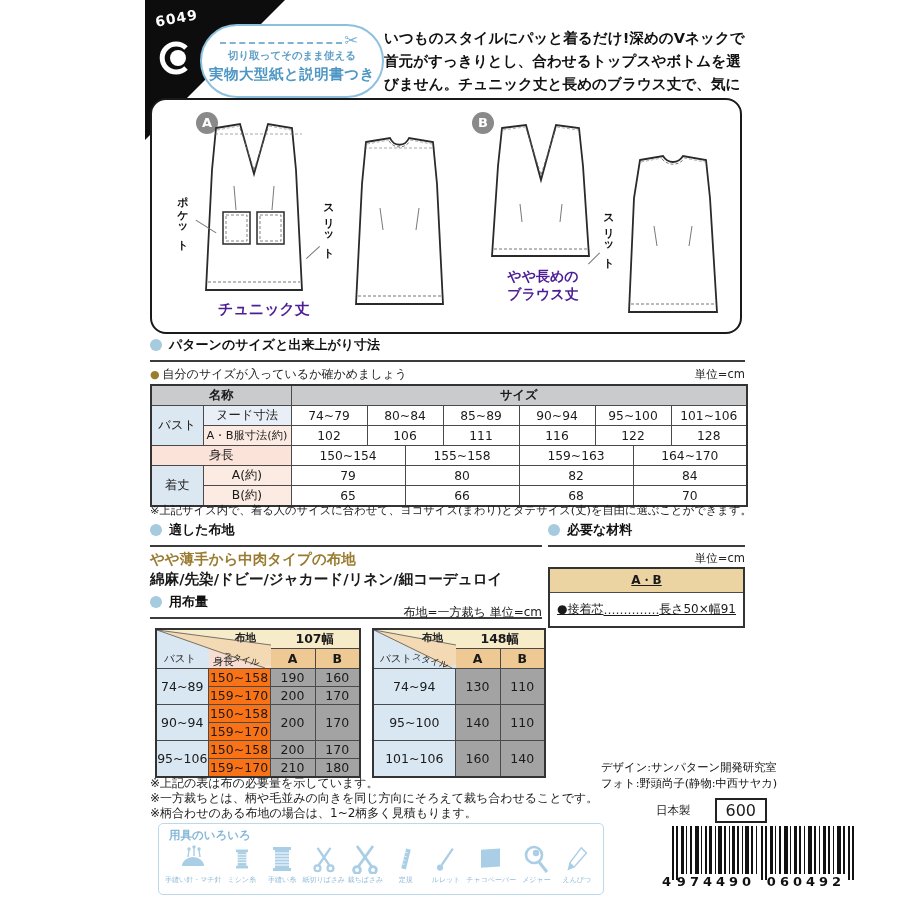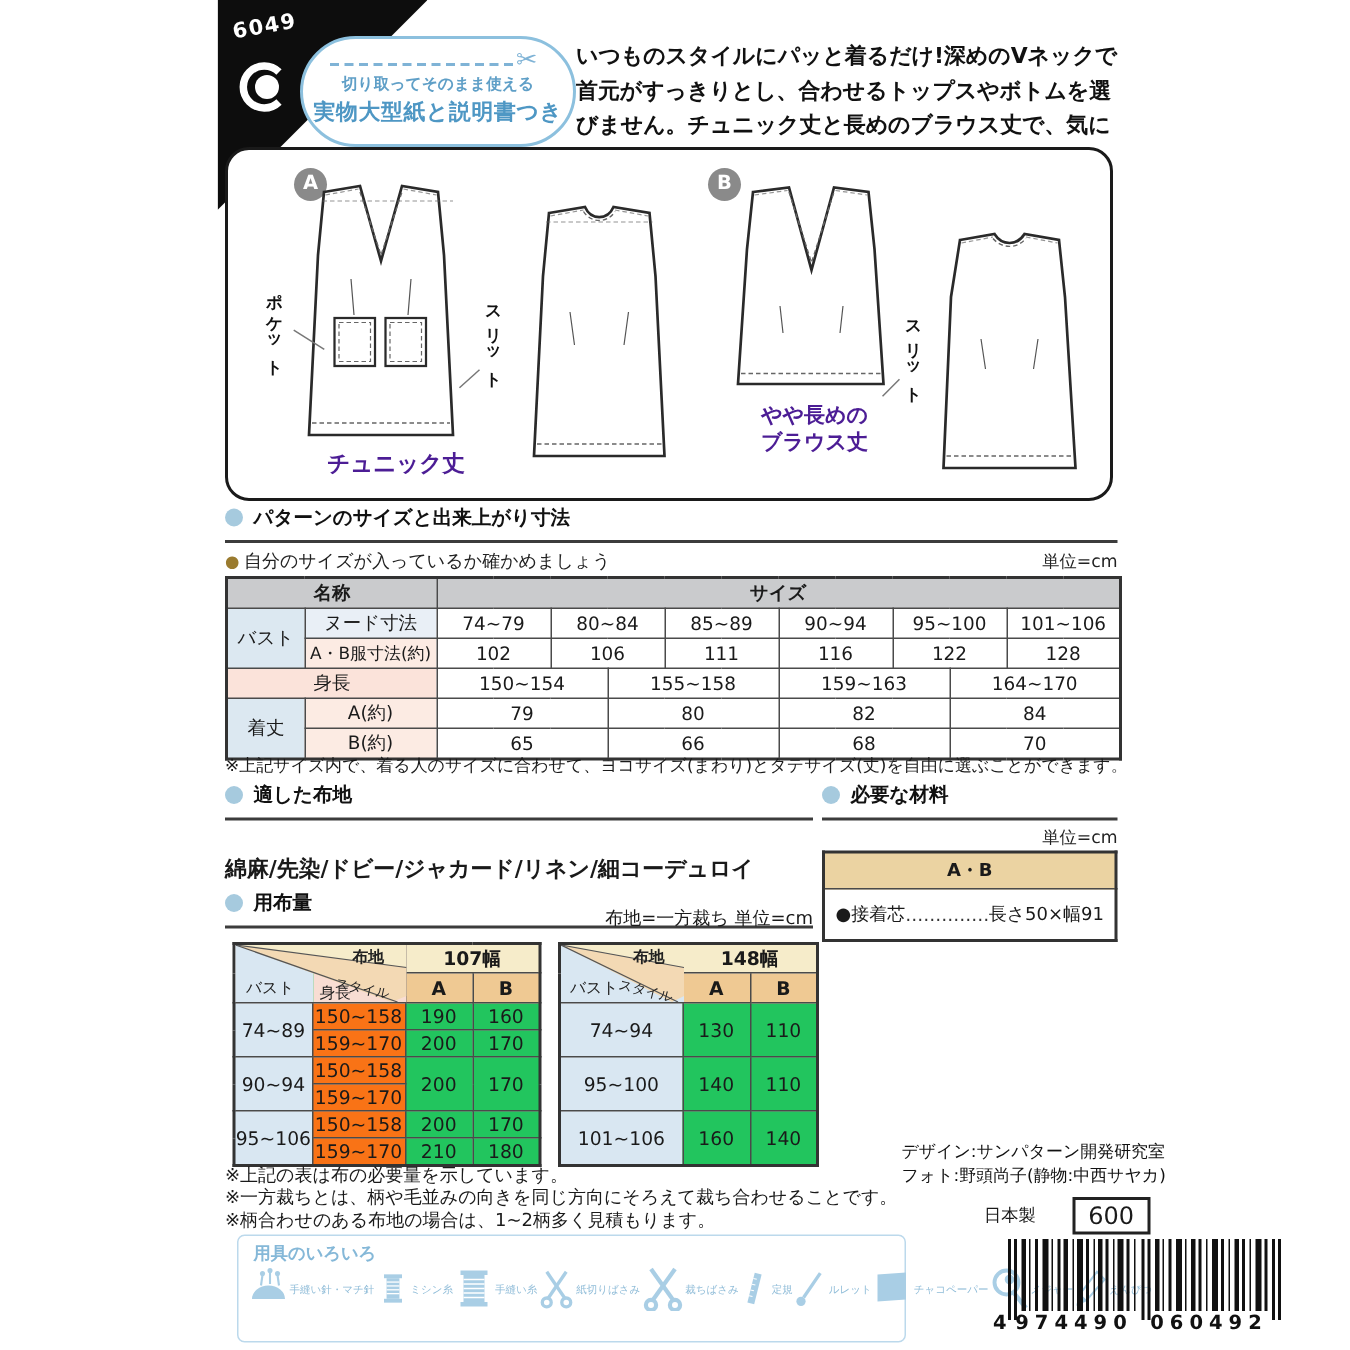--- a/index.html
+++ b/index.html
@@ -37,35 +37,35 @@
   .sz{font-size:12.3px;}
   .sz td{border:1px solid #4a4a4a;text-align:center;padding:0;height:19px;background:#fff;}
   .sz{border:2px solid #333;}
   td.gray{background:#cacbcd;font-weight:bold;}
   td.blue{background:#dce8f1;}
   td.pink{background:#fbe3da;}
   td.pinkl{background:#fcebe3;}
   td.nude{background:#e9eff6;}
   
   .yd{font-size:12.5px;border:2px solid #333;}
-  .yd td{border:1px solid #4a4a4a;text-align:center;padding:0;background:#22c55e;}
+  .yd td{border:1px solid #4a4a4a;text-align:center;padding:0;background:#a3a3a3;}
   td.tan{background:#f6ecca;font-weight:bold;}
   td.orn{background:#efc993;font-weight:bold;}
   td.ybust{background:#d9e7f2;}
   td.yht{background:#f97316;}
   .diagcell{padding:0;position:relative;}
   
   .mat{border:2px solid #333;font-size:12px;}
-  .mat td{border:1px solid #4a4a4a;padding:1px;}
+  .mat td{border:1px solid #4a4a4a;padding:1px;text-decoration:underline;}
   .matrow{display:flex;align-items:center;padding:0 6px;height:31px;}
   
   .tools{left:158px;top:823px;width:444px;height:70px;border:1.5px solid #bcd9ec;border-radius:5px;background:#fff;}
   .tools-title{left:10px;top:4px;font-size:11.5px;font-weight:bold;color:#85b8d8;}
   .tools-row{left:6px;top:20px;width:432px;display:flex;}
-  .tool{flex:1;display:flex;flex-direction:row;align-items:center;}
+  .tool{flex:1;display:flex;flex-direction:column;align-items:center;}
   .tool svg{height:30px;}
   .tool-label{font-size:7px;color:#8fbcd8;white-space:nowrap;margin-top:1px;}
   .credits{font-size:11.3px;color:#111;line-height:1.45;}
   .madein{display:flex;align-items:center;gap:24px;}
   .pricebox{border:2px solid #222;font-weight:normal;font-size:16px;padding:1px 9px;}
 </style>
 </head>
 <body>
 
 <div id="page">
@@ -204,20 +204,21 @@
     </tr>
   </tbody>
     </table>
   <div class="abs" style="left:150px;top:503px;font-size:11.3px;">※上記サイズ内で、着る人のサイズに合わせて、ヨコサイズ(まわり)とタテサイズ(丈)を自由に選ぶことができます。</div>
 
   <div class="abs sect" style="left:150px;top:521px;">
     <span class="dot"></span>
     <span>適した布地</span>
   </div>
   <div class="abs rule" style="left:150px;top:545px;width:392px;"></div>
+  <div class="abs" style="left:150px;top:550px;font-size:14.5px;font-weight:bold;color:#9a7b2f;">やや薄手から中肉タイプの布地</div>
   <div class="abs" style="left:150px;top:570px;font-size:14.6px;font-weight:bold;">綿麻/先染/ドビー/ジャカード/リネン/細コーデュロイ</div>
 
   <div class="abs sect" style="left:548px;top:521px;">
     <span class="dot"></span>
     <span>必要な材料</span>
   </div>
   <div class="abs rule" style="left:548px;top:545px;width:197px;"></div>
   <div class="abs unit" style="left:645px;top:551px;width:100px;text-align:right;">単位=cm</div>
   <table class="abs mat" style="left:548px;top:567px;width:197px;">
     <tbody>

